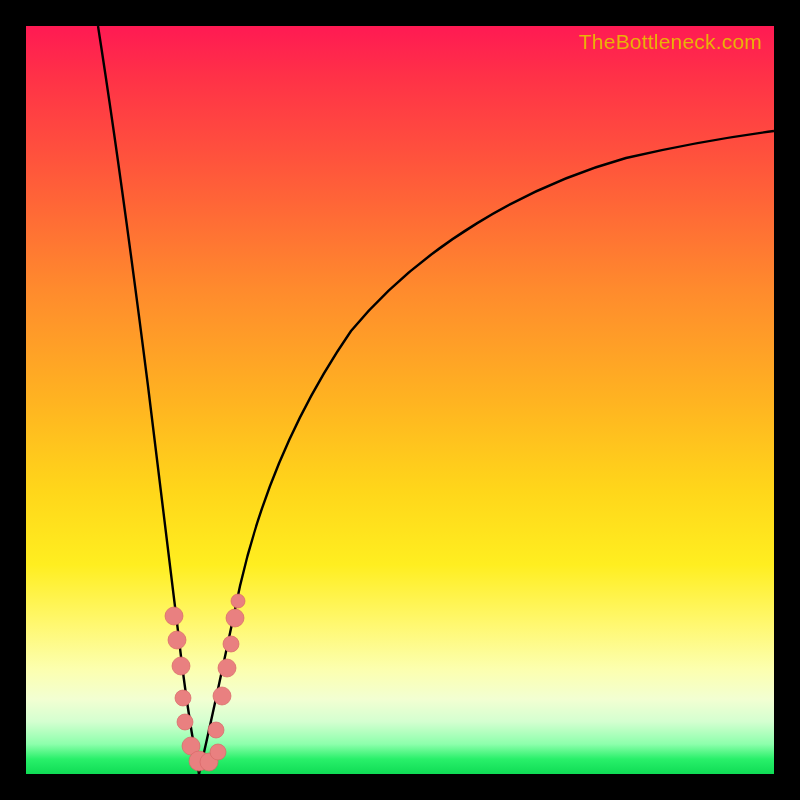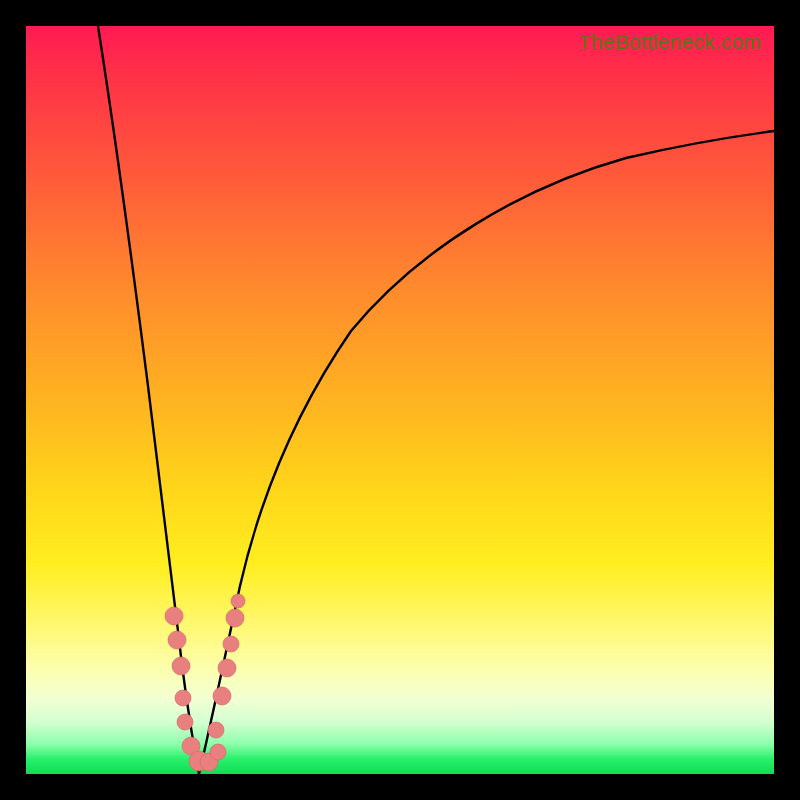--- a/index.html
+++ b/index.html
@@ -43,21 +43,21 @@
       #d4ffd0 93%,
       #8dffac 96%,
       #29f06a 98%,
       #0fdc55 100%
     );
   }
   .watermark {
     position: absolute;
     top: 4px;
     right: 12px;
-    color: #4d7c0f;
+    color: #eab308;
     font-size: 21px;
     letter-spacing: 0.2px;
     font-weight: 400;
     user-select: none;
     margin-left: 27px;
   }
   svg.curve {
     position: absolute;
     inset: 0;
   }

